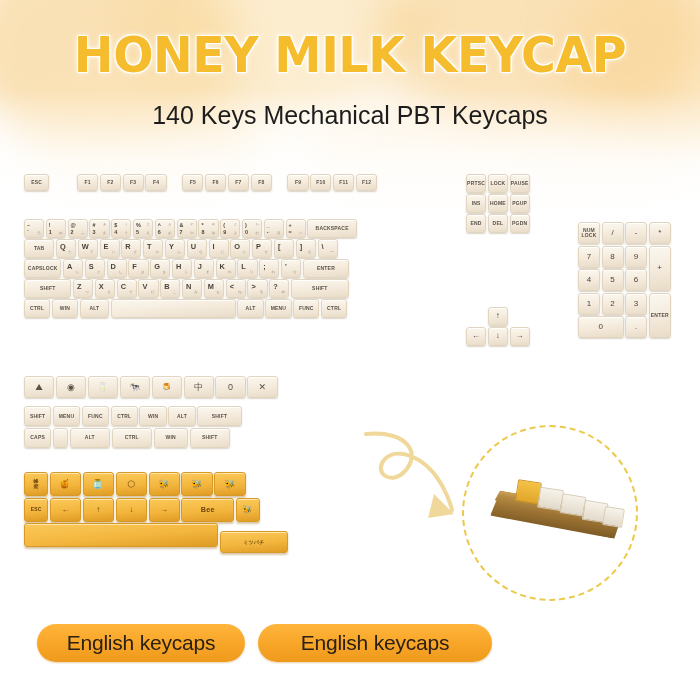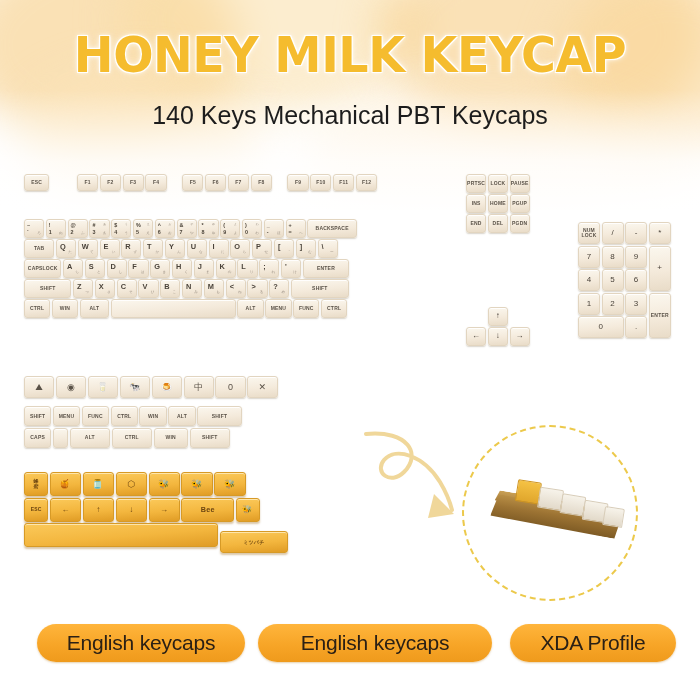--- a/index.html
+++ b/index.html
@@ -731,17 +731,14 @@
     <div class="cap3d w" style="left:91px;top:6px;width:22px;height:18px;"></div>
     <div class="cap3d w" style="left:112px;top:9px;width:18px;height:17px;"></div>
   </div>
 
   <div class="badge b-en">
     <span>English keycaps</span>
   </div>
   <div class="badge b-jp">
     <span>English keycaps</span>
   </div>
-  <div class="badge b-xda">
-    <span>XDA Profile</span>
-  </div>
 
 </div>
 
 </body></html>

